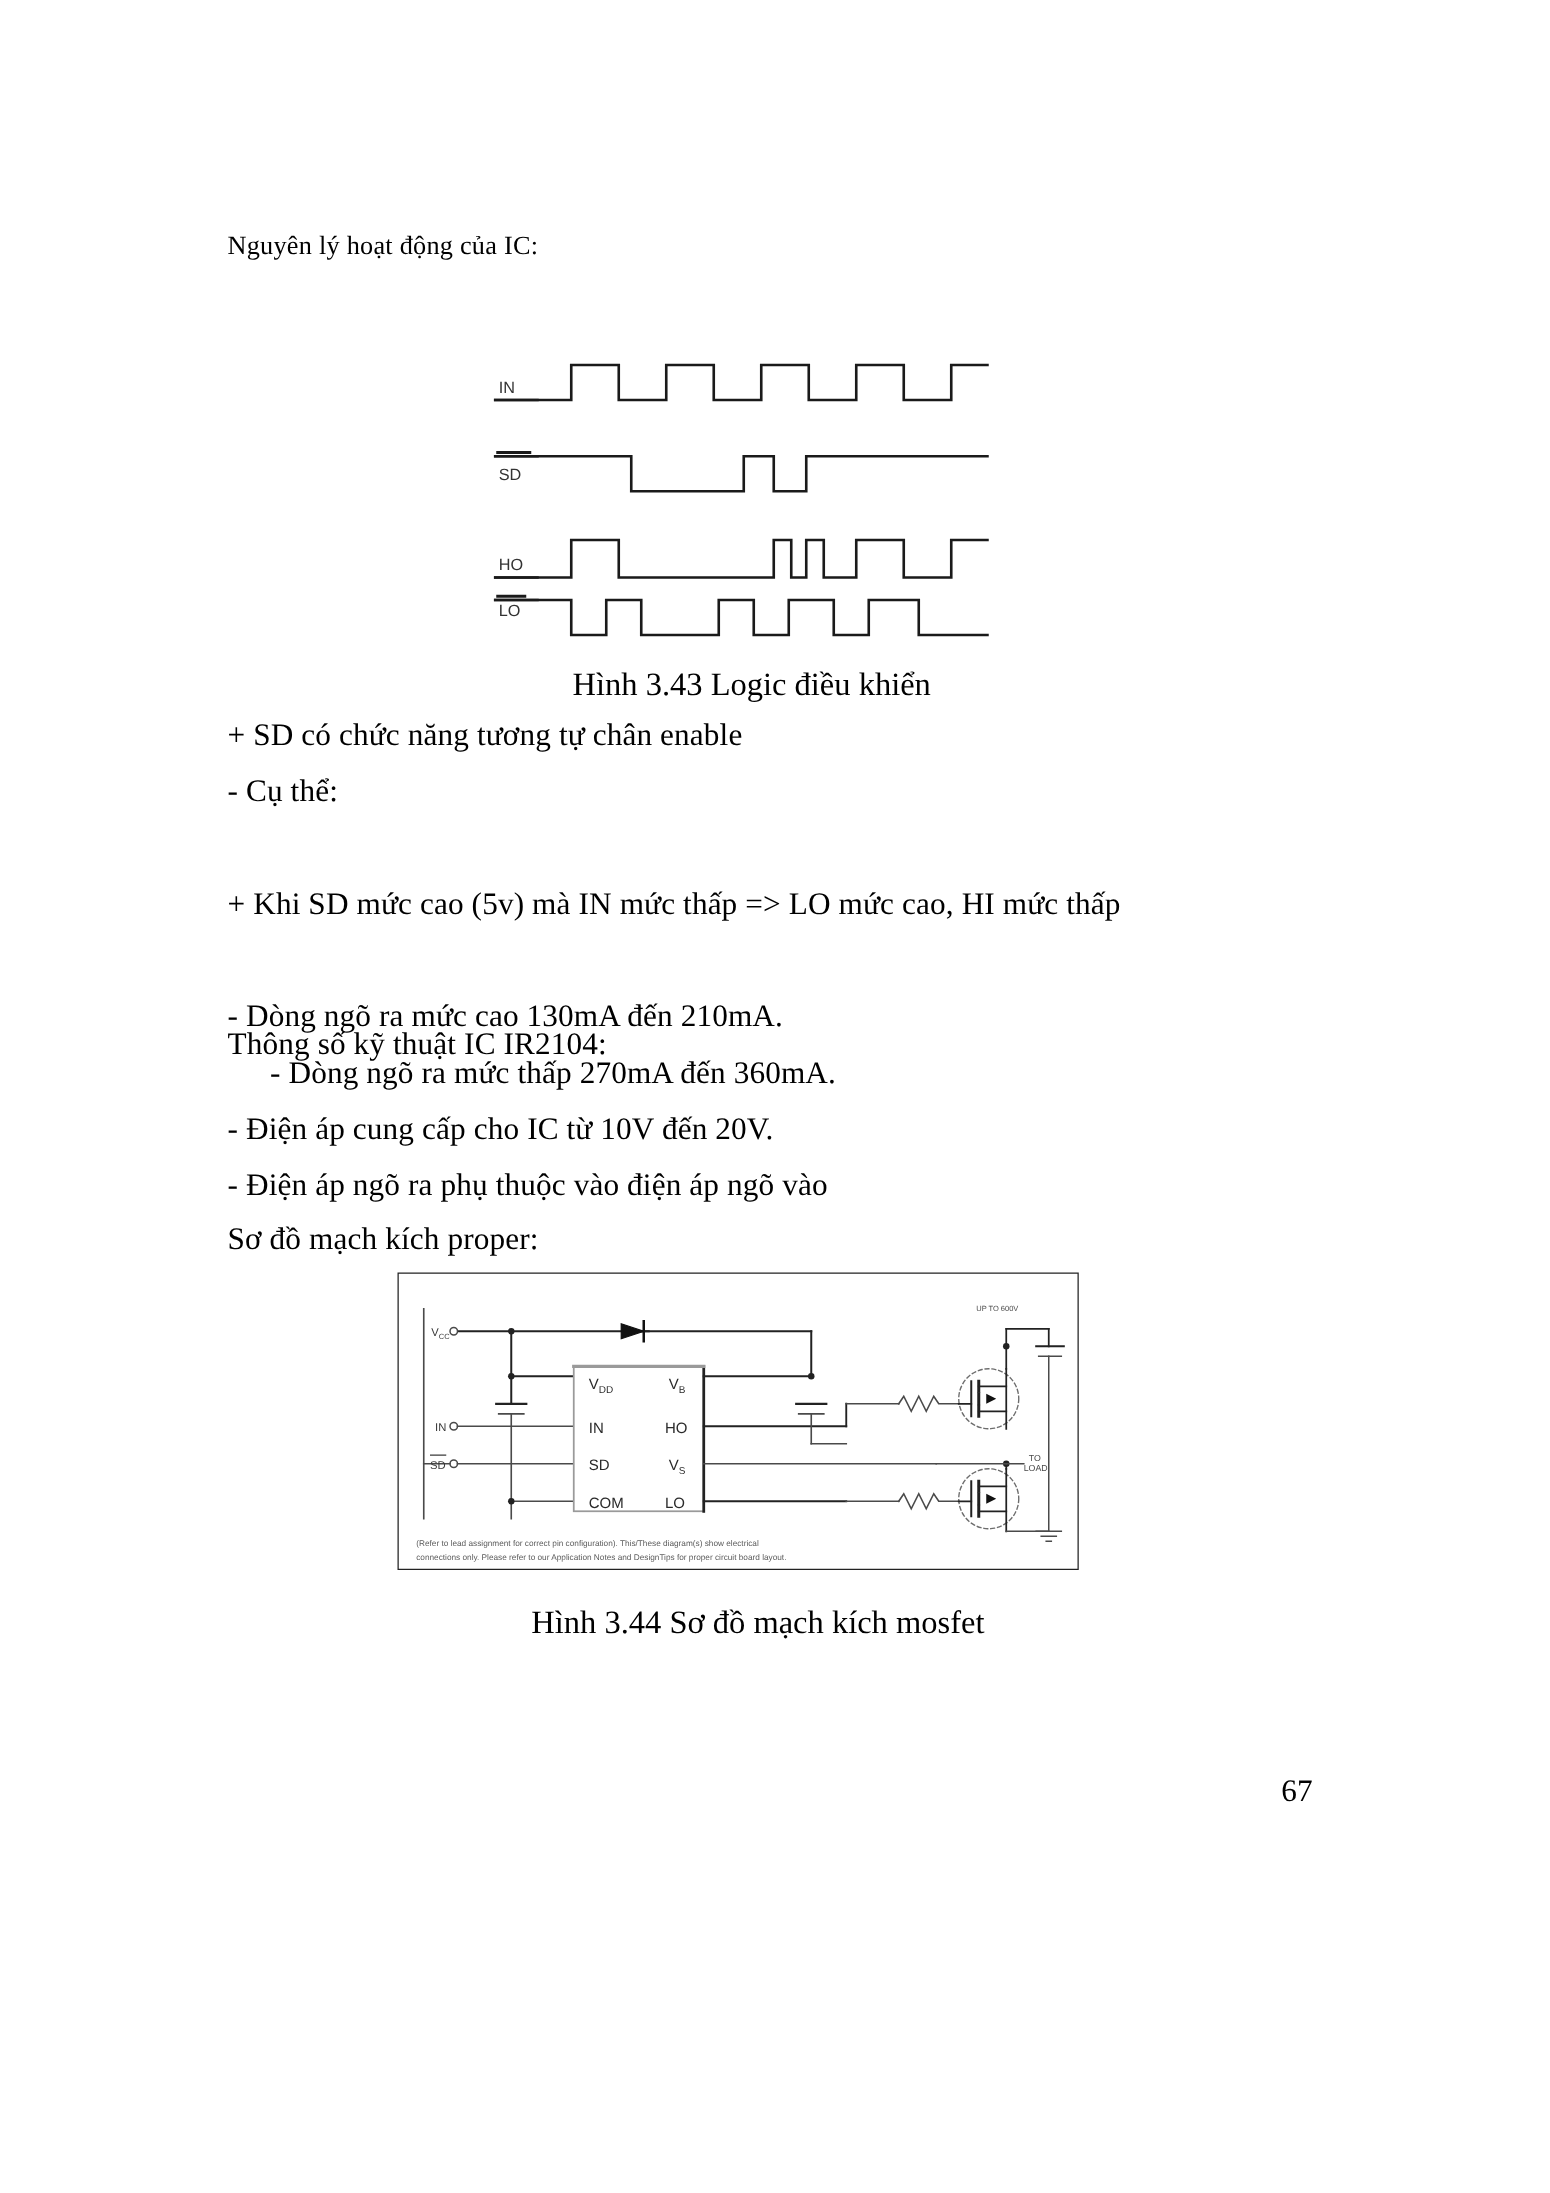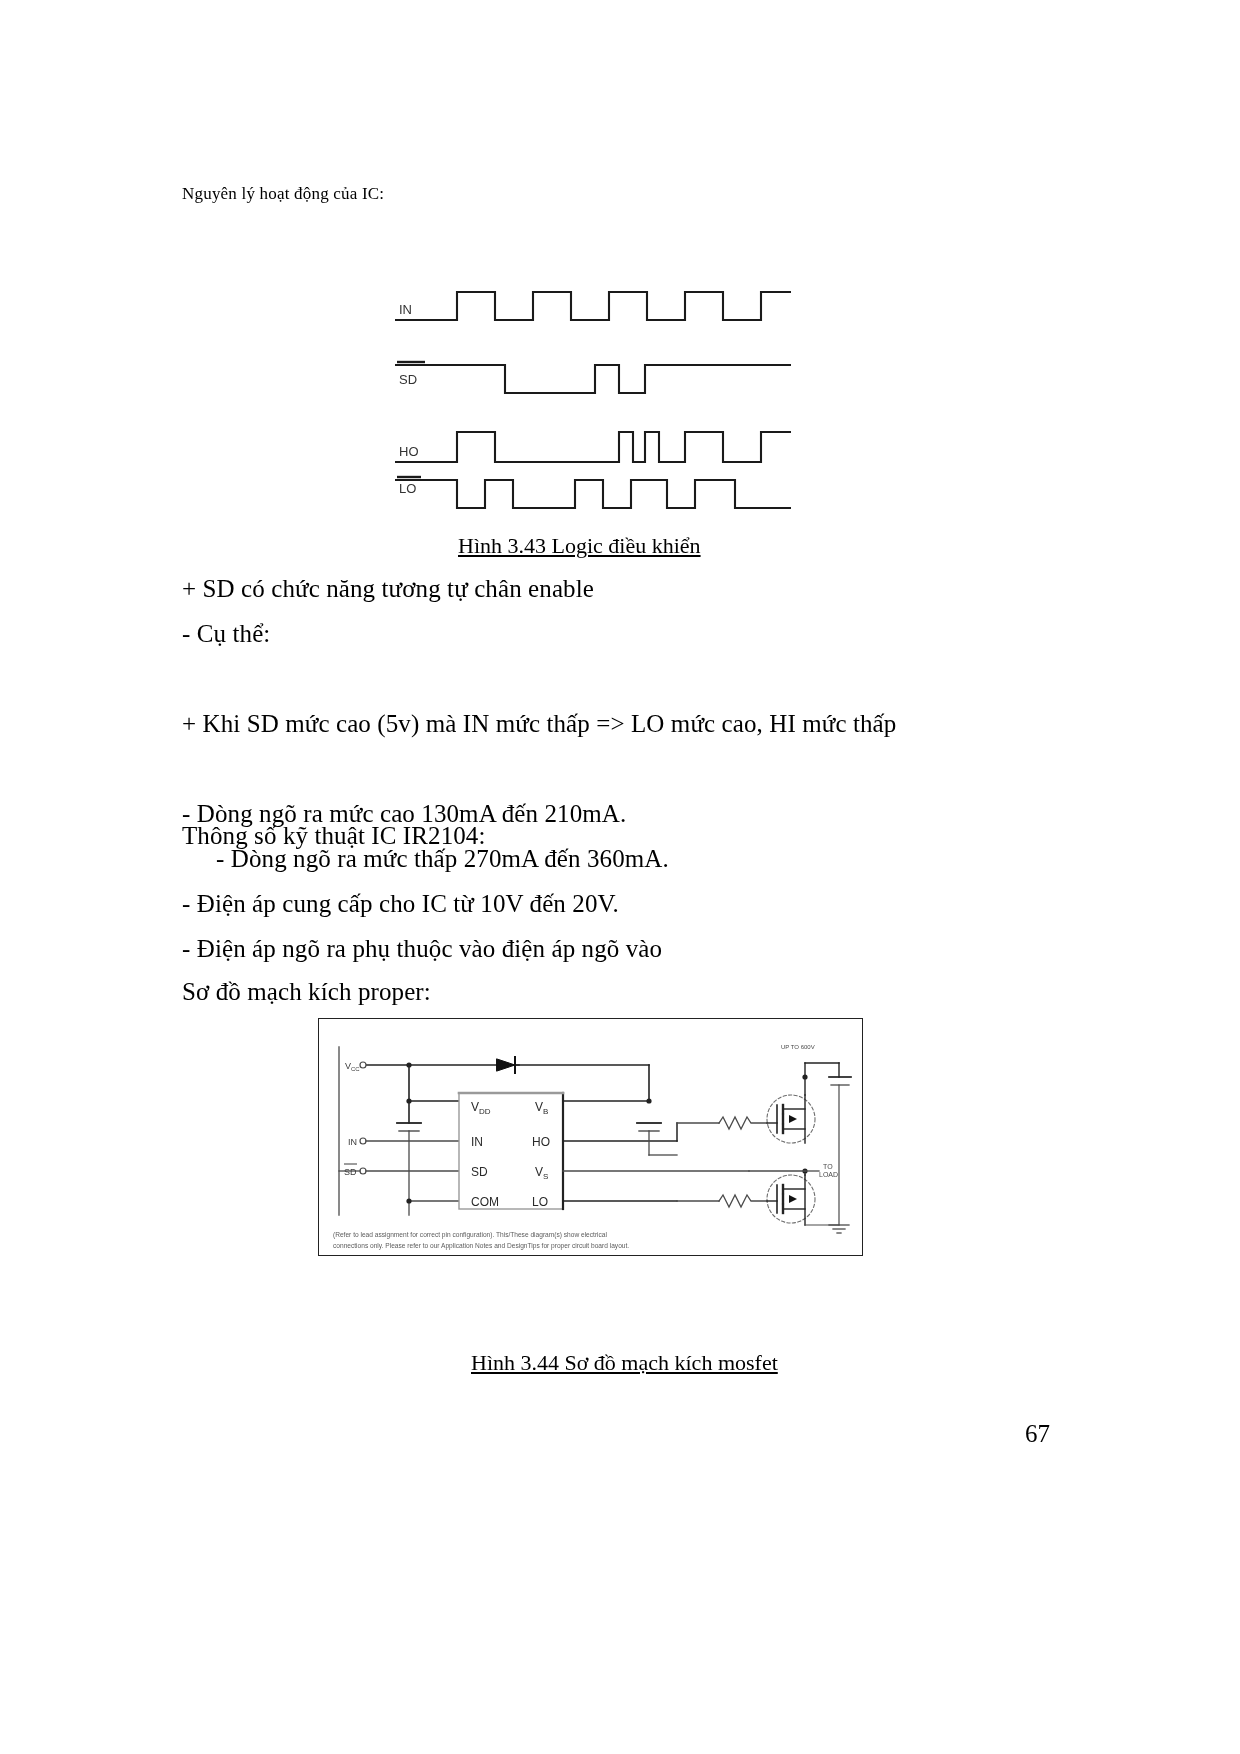--- a/index.html
+++ b/index.html
@@ -18,41 +18,40 @@
   .page {
     position: absolute;
     left: 0; top: 0;
     width: 1240px;
     height: 1754px;
   }
   .intro-line {
     position: absolute;
     left: 182px;
     top: 184px;
-    font-size: 17px;
+    font-size: 21px;
     letter-spacing: 0.2px;
     white-space: nowrap;
   }
   
   .timing-wrap {
     position: absolute;
     left: 395px;
     top: 250px;
     width: 400px;
     height: 265px;
   }
   .timing-wrap svg { display: block; }
   .fig-caption {
     position: absolute;
-    font-size: 22px;
+    font-size: 26px;
     white-space: nowrap;
-    text-decoration: underline;
   }
   #cap343 { left: 458px; top: 533px; }
-  #cap344 { left: 425px; top: 1350px; margin-left: 46px; }
+  #cap344 { left: 425px; top: 1283px; }
 
   
   .body-par {
     position: absolute;
     left: 182px;
     font-size: 25px;
     white-space: nowrap;
     letter-spacing: 0.1px;
   }
   .p0 { top: 575px; }

